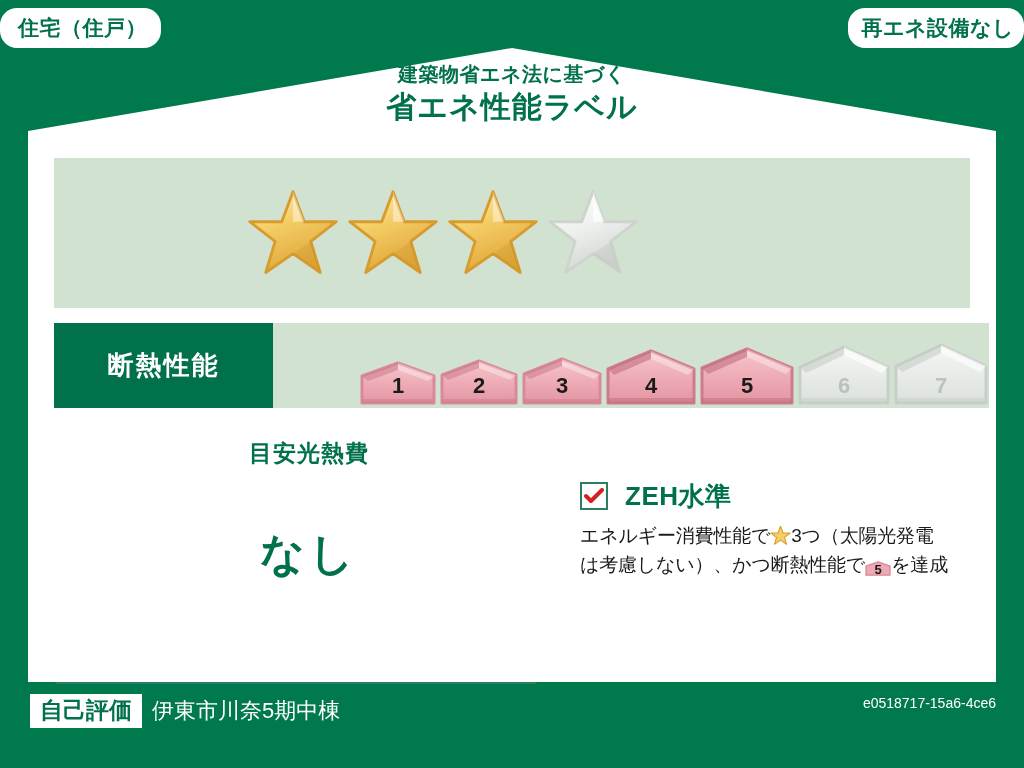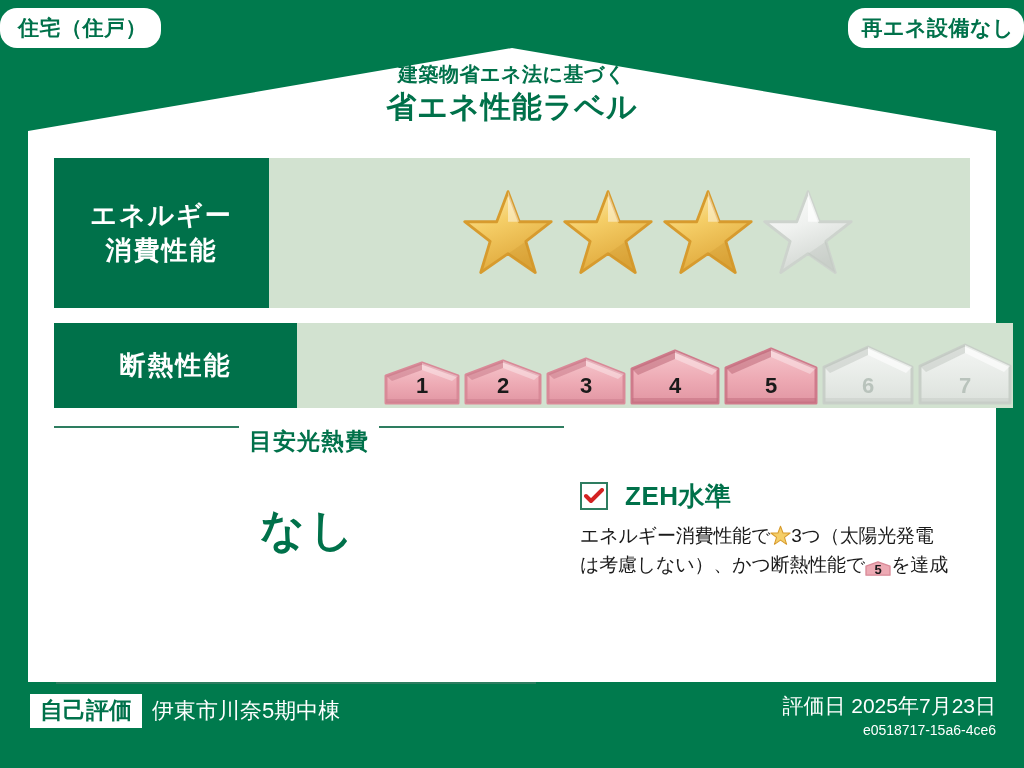--- a/index.html
+++ b/index.html
@@ -105,21 +105,21 @@
     justify-content: center;
   }
 
   
   #row-energy { left: 26px; top: 110px; width: 916px; height: 150px; }
   #row-energy .row-label { width: 215px; font-size: 26px; }
   #row-energy .row-panel { justify-content: flex-start; padding-left: 0; }
 
   
   #row-insulation { left: 26px; top: 275px; width: 916px; height: 85px; }
-  #row-insulation .row-label { width: 243px; font-size: 26px; }
+  #row-insulation .row-label { width: 219px; font-size: 26px; }
   #row-insulation .row-panel { justify-content: flex-start; }
 
   
   #stars {
     display: flex;
     align-items: center;
     gap: 6px;
     margin-left: 192px;
   }
   .star {
@@ -169,22 +169,24 @@
 
   
   #cost-block {
     position: absolute;
     left: 26px;
     top: 0;
     width: 510px;
   }
   #cost-heading-wrap {
     display: flex;
+    align-items: center;
     gap: 10px;
     width: 100%;
+    flex-direction: column;
   }
   .rule {
     flex: 1 1 auto;
     height: 2px;
     background: #2E7D60;
   }
   #cost-heading {
     color: #00714A;
     font-size: 23px;
     font-weight: bold;
@@ -316,24 +318,20 @@
   <div id="card"></div>
 
   <div id="title-block">
     <div id="title-sub">建築物省エネ法に基づく</div>
     <div id="title-main">省エネ性能ラベル</div>
   </div>
 
   <div style="position:absolute; left:28px; top:48px; width:968px; height:634px; z-index:3;">
 
     <div class="perf-row" id="row-energy">
-      <div class="row-label">
-        <span>エネルギー</span>
-        <span>消費性能</span>
-      </div>
       <div class="row-panel">
         <div id="stars">
 
           <svg class="star" viewBox="0 0 100 100">
             <defs>
               <linearGradient id="gold1" x1="0" y1="0" x2="0.4" y2="1">
                 <stop offset="0%" stop-color="#FBEFC0"></stop>
                   <stop offset="45%" stop-color="#F5CE67"></stop>
                   <stop offset="100%" stop-color="#E0A93C"></stop>
               </linearGradient>
@@ -496,18 +494,17 @@
 
     </div>
   </div>
 
   <div id="footer">
     <div id="footer-left">
       <div id="eval-badge">自己評価</div>
       <div id="property-name">伊東市川奈5期中棟</div>
     </div>
     <div id="footer-right">
-      <div id="eval-date">評価日 2025年7月23日</div>
       <div id="eval-id">e0518717-15a6-4ce6</div>
     </div>
   </div>
 
 </div>
 
 </body></html>

